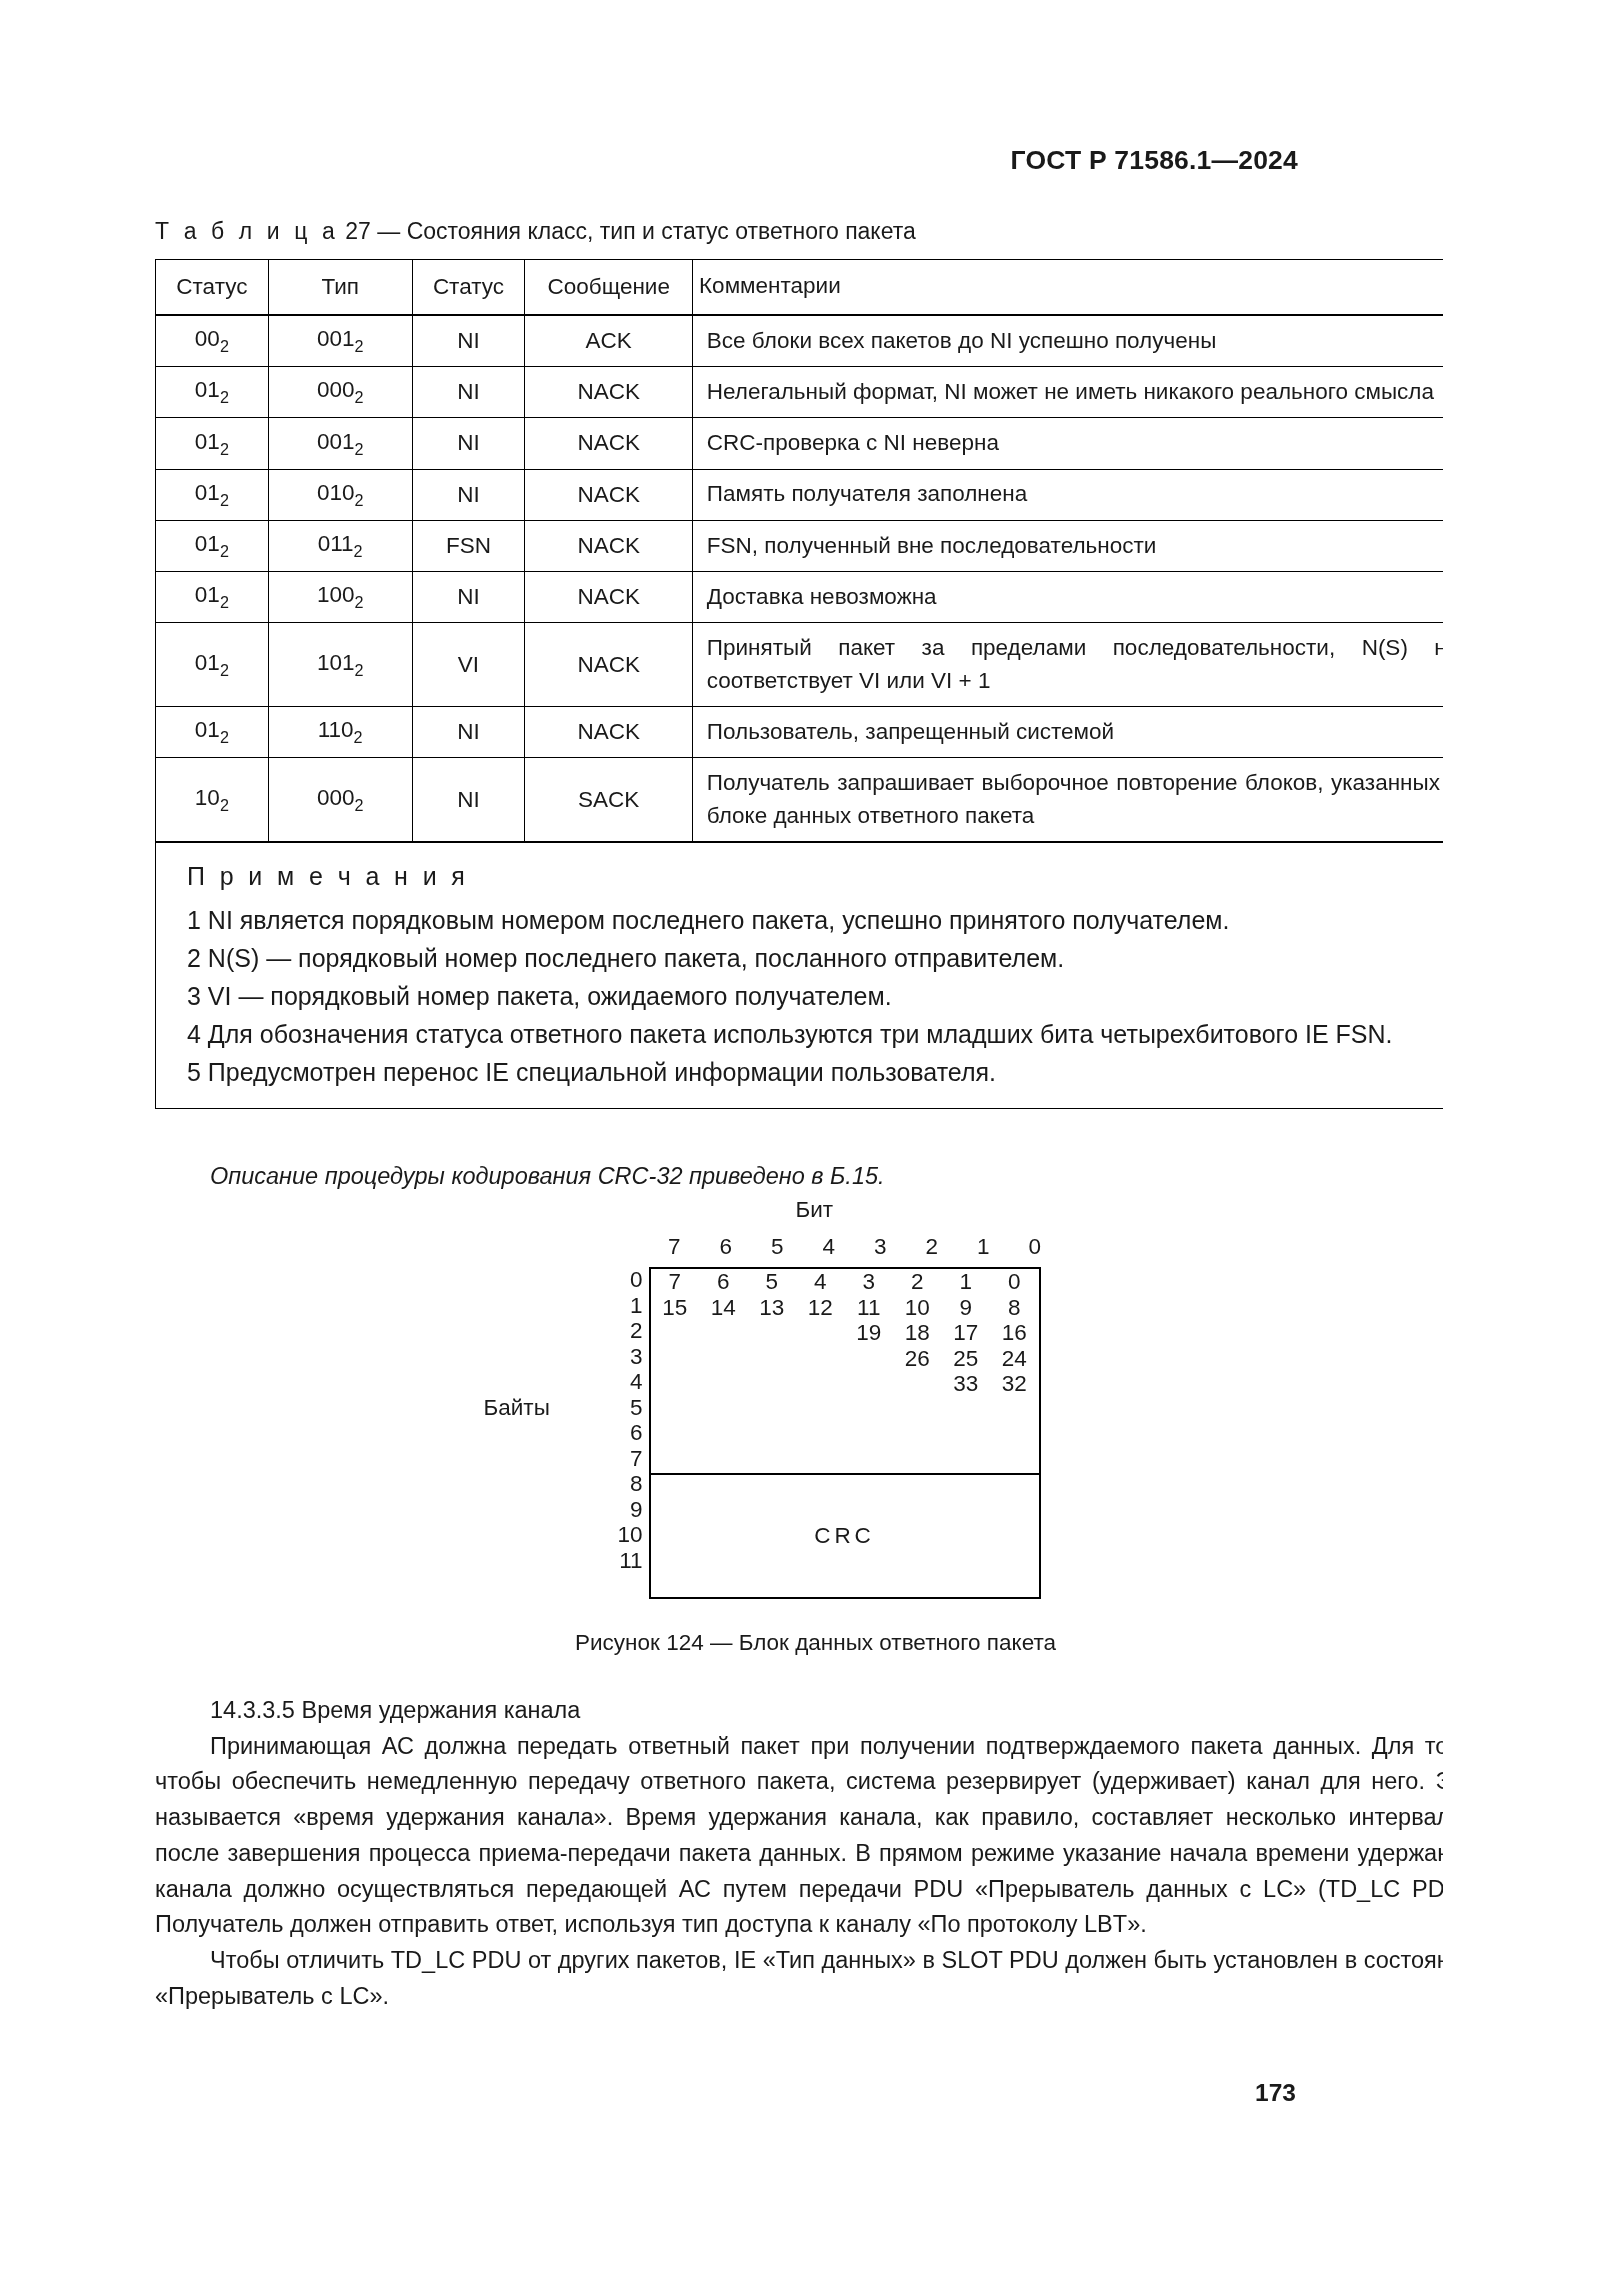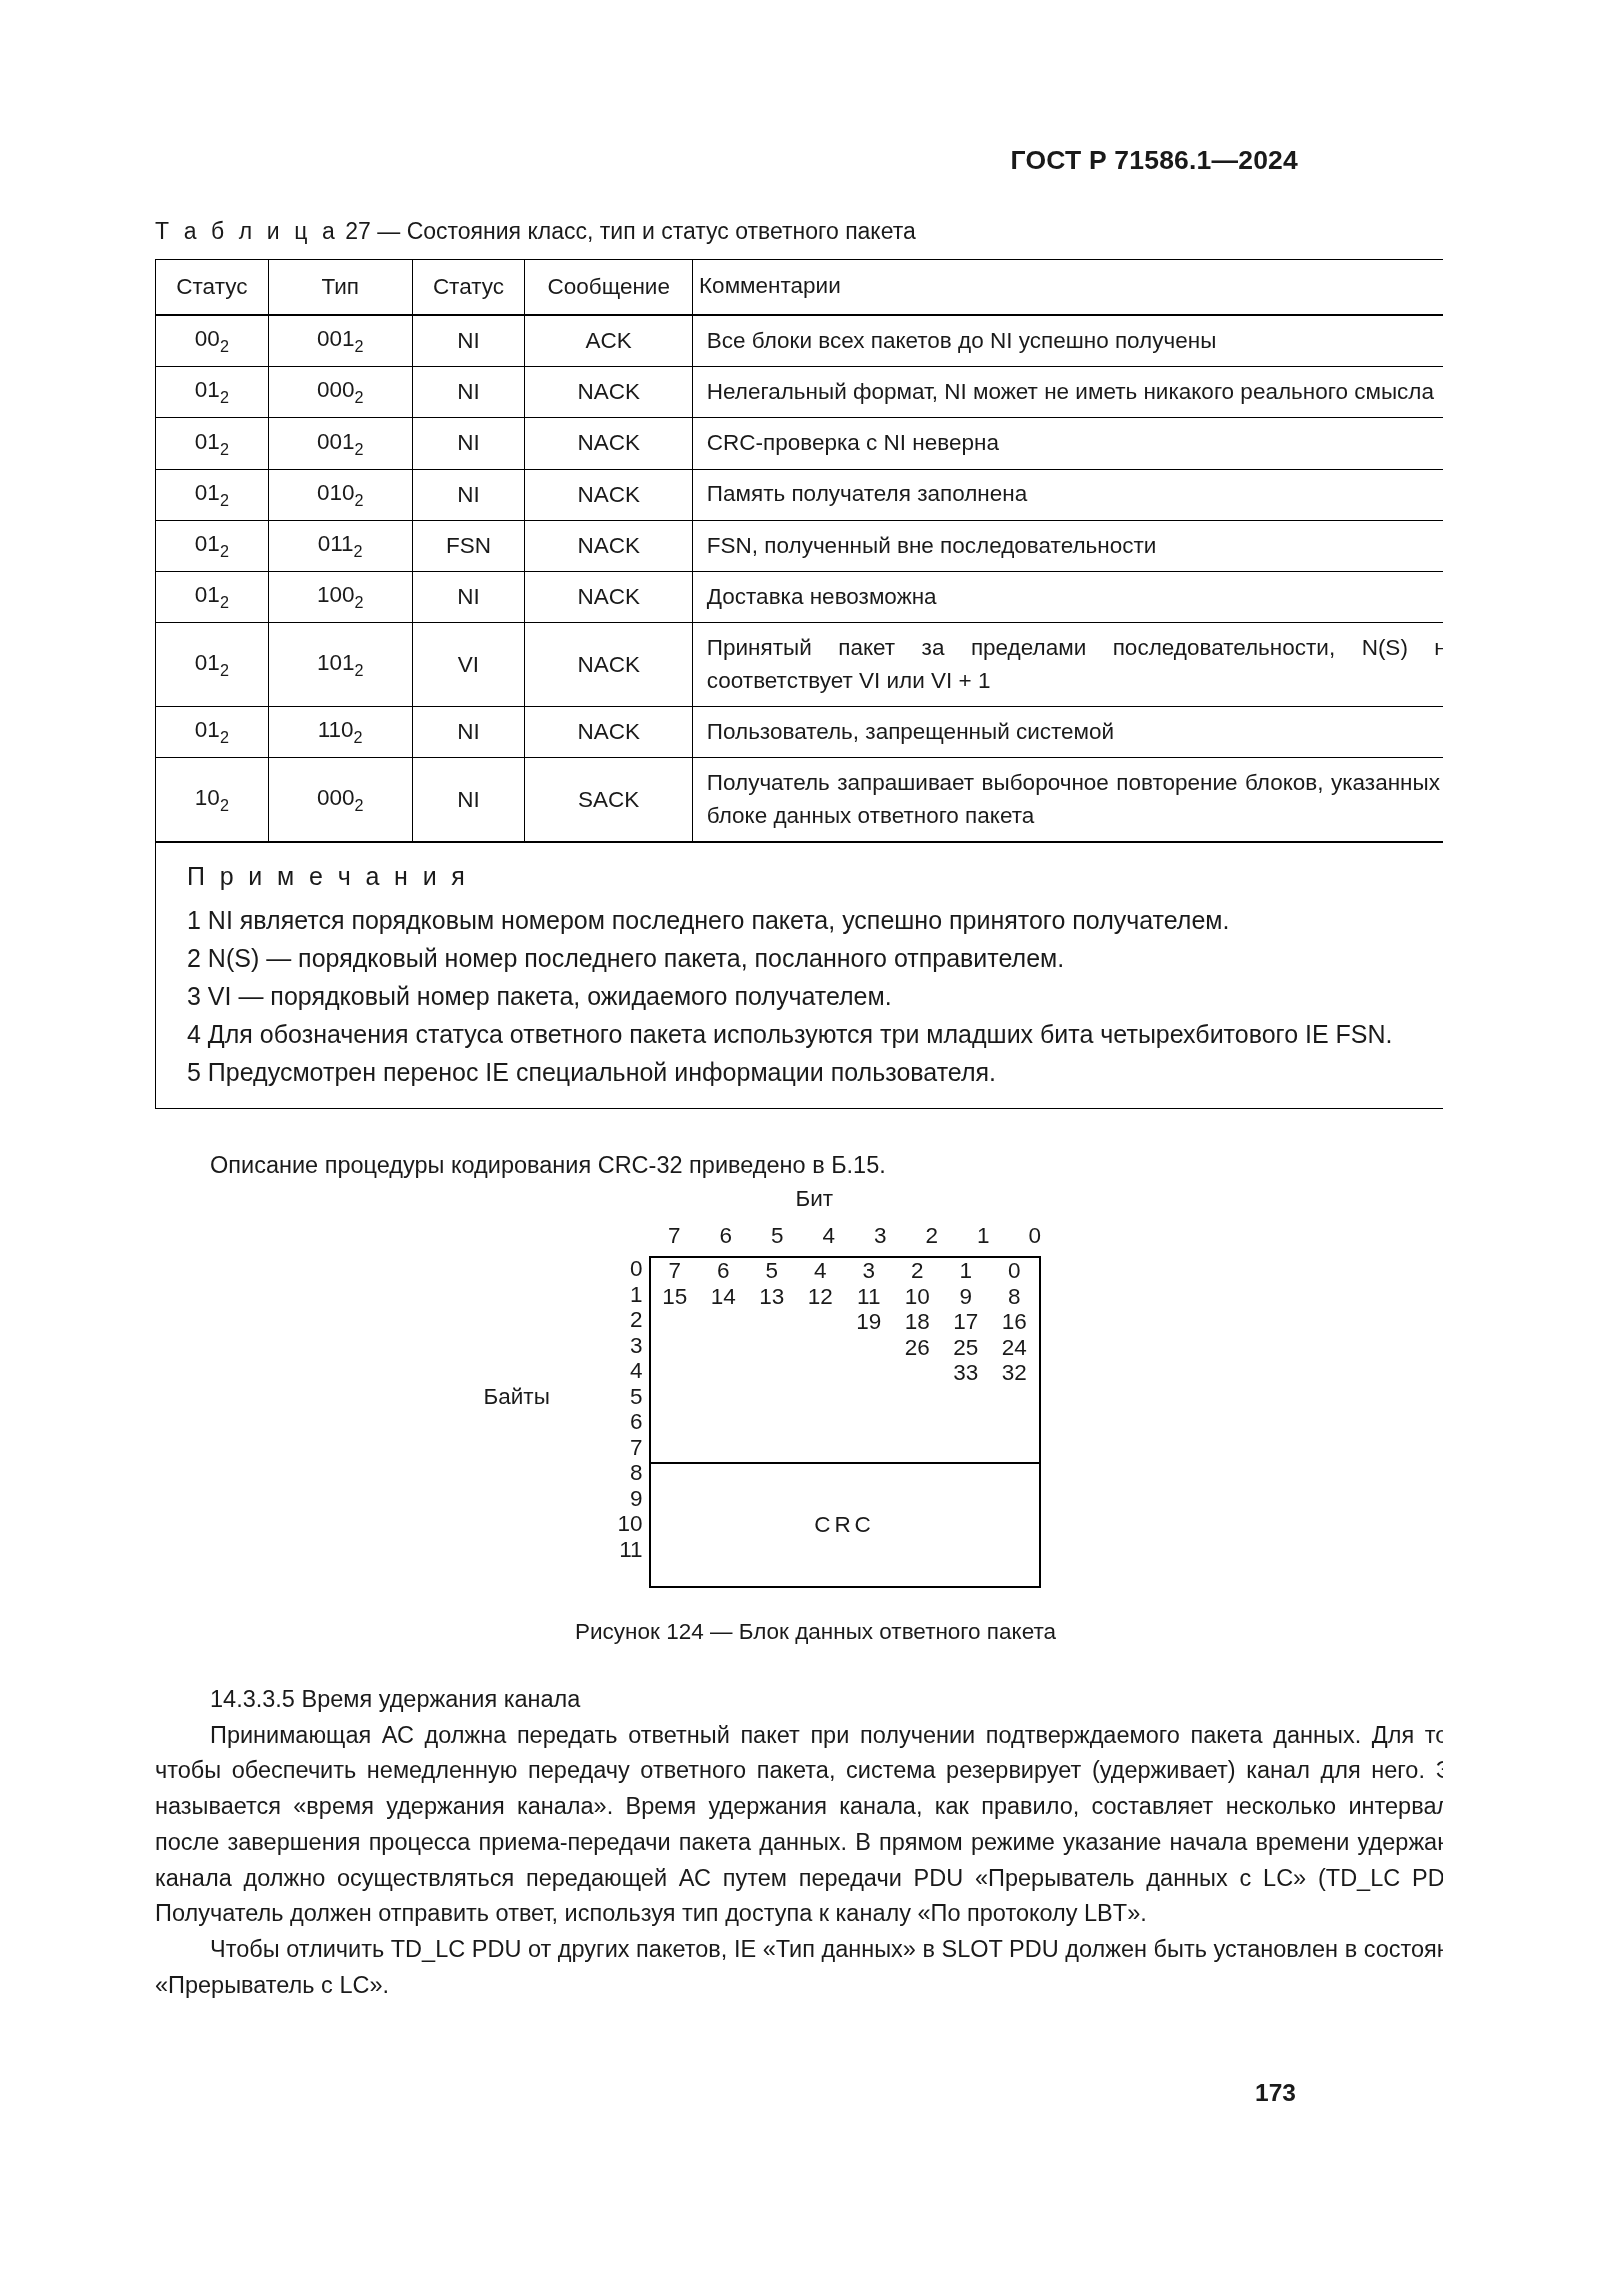--- a/index.html
+++ b/index.html
@@ -90,21 +90,21 @@
   
   .para {
     font-size: 23.5px;
     line-height: 1.52;
     text-align: justify;
     text-indent: 55px;
     margin: 0;
   }
   .para.nojust { text-align: left; }
 
-  .after-table { margin-top: 39px; }
+  .after-table { margin-top: 50px; font-style: italic; }
 
   
   .figure-wrap {
     margin-top: 45px;
     position: relative;
     height: 392px;
   }
   .fig-inner {
     position: relative;
     width: 412px;

